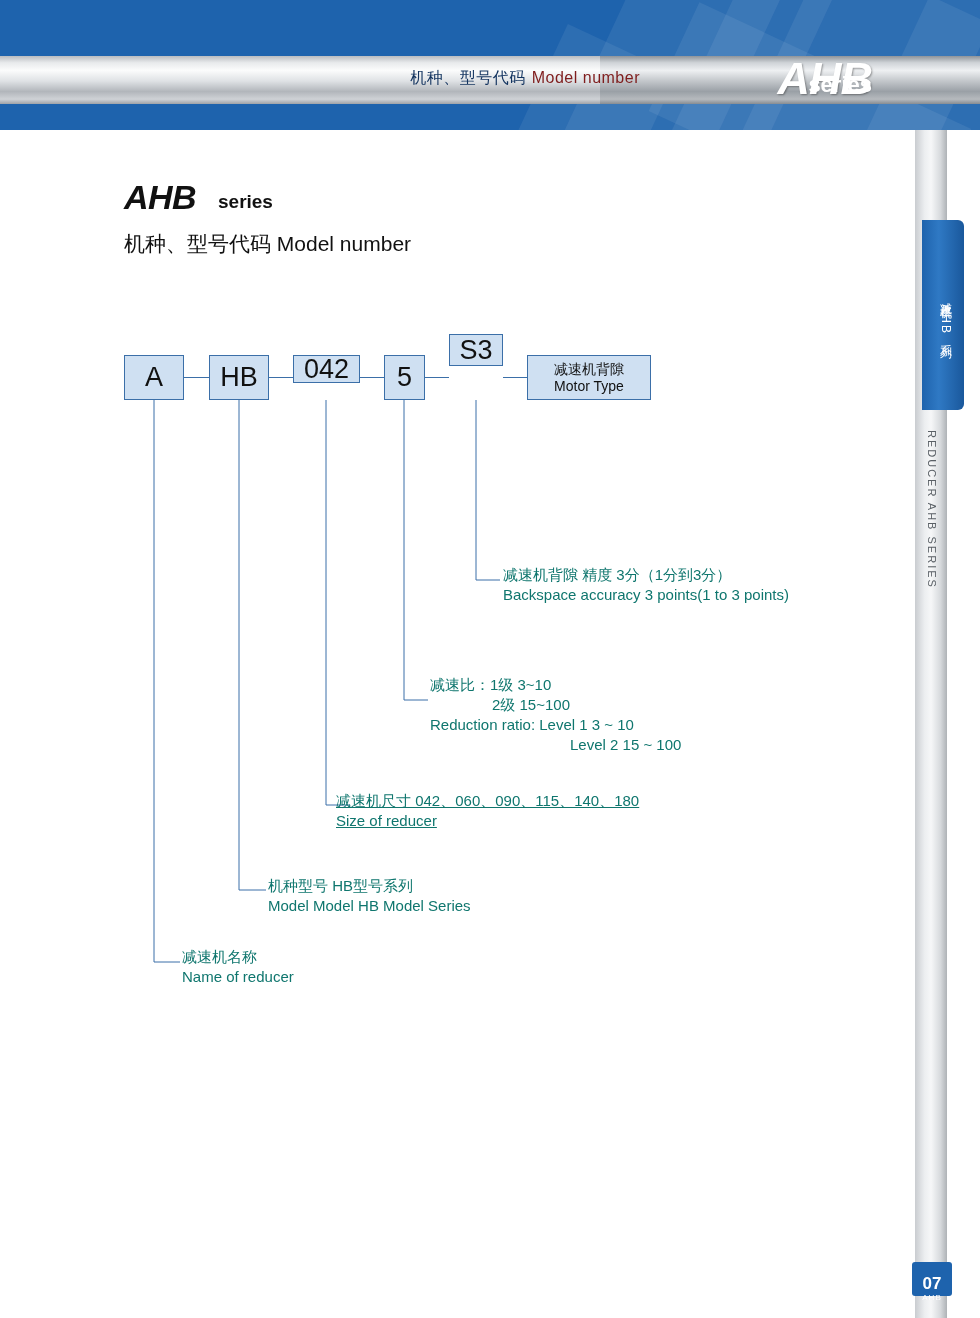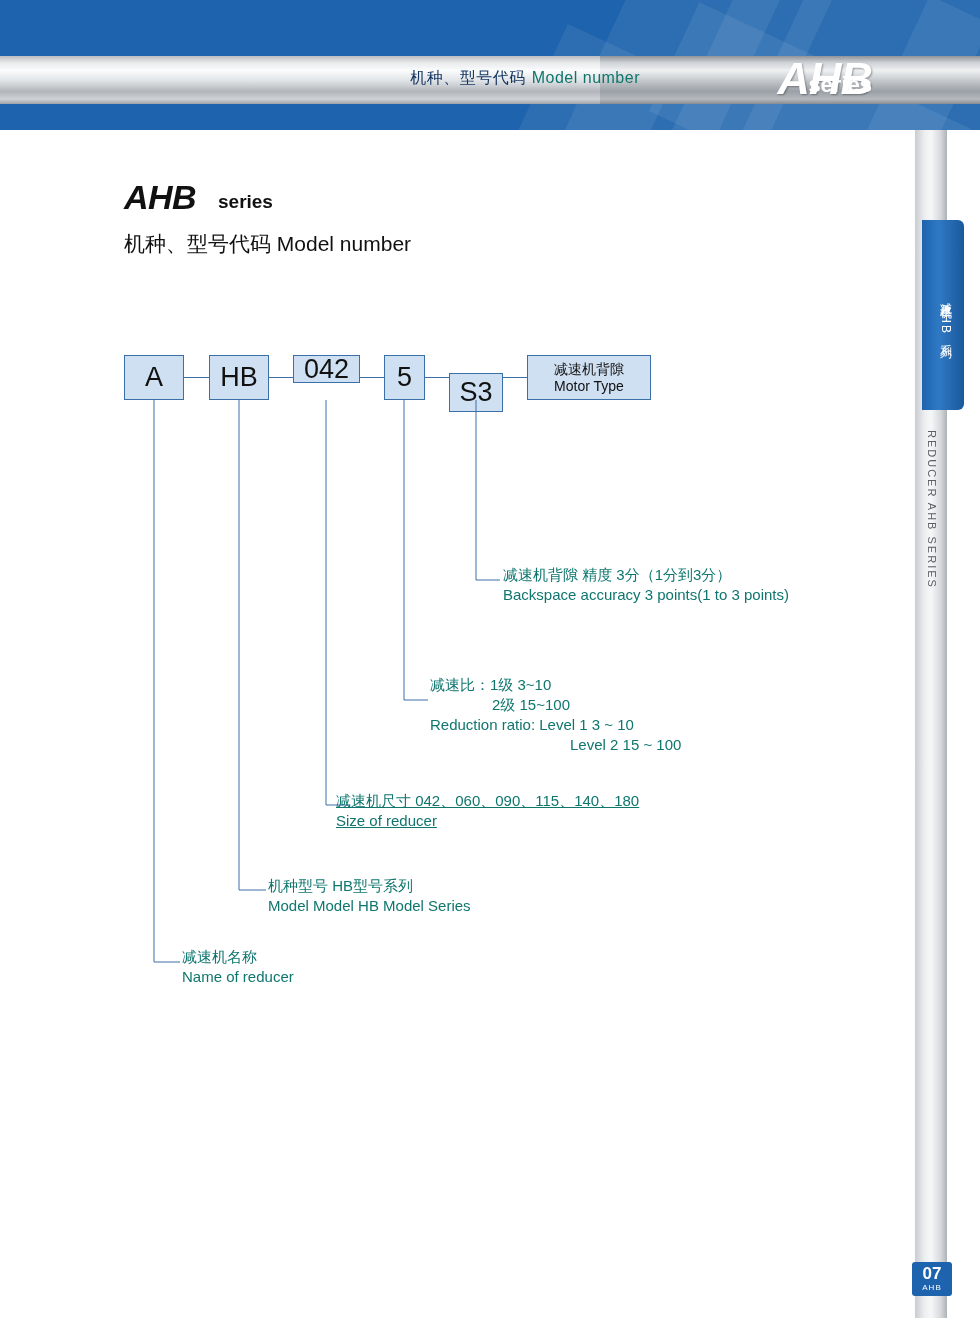--- a/index.html
+++ b/index.html
@@ -57,21 +57,21 @@
   }
   .hdr-cn-en {
     position: absolute;
     right: 340px;
     top: 68px;
     font-size: 16px;
     color: #12335f;
     white-space: nowrap;
     letter-spacing: 0.5px;
   }
-  .hdr-cn-en .en { color: #0f766e; margin-left: 6px; }
+  .hdr-cn-en .en { color: #7f1d1d; margin-left: 6px; }
   .hdr-ahb {
     position: absolute;
     right: 108px;
     top: 53px;
     font-size: 45px;
     font-weight: bold;
     font-style: italic;
     color: #ffffff;
     letter-spacing: -1px;
     text-shadow: 1px 1px 2px rgba(0,0,0,0.35);
@@ -138,21 +138,21 @@
     position: absolute;
     left: 12px;
     bottom: 22px;
     width: 40px;
     height: 34px;
     background: #1e63ad;
     border-radius: 3px;
     color: #fff;
     text-align: center;
   }
-  .page-badge .num { font-size: 17px; font-weight: bold; line-height: 19px; padding-top: 2px; }
+  .page-badge .num { font-size: 17px; font-weight: bold; line-height: 19px; padding-top: 12px; }
   .page-badge .sub { font-size: 8px; line-height: 9px; letter-spacing: 1px; }
 
   
   .title-ahb {
     position: absolute;
     left: 124px; top: 178px;
     font-size: 34px;
     font-weight: bold;
     font-style: italic;
     color: #111;
@@ -181,21 +181,21 @@
     display: flex;
     align-items: center;
     justify-content: center;
     font-size: 27px;
     box-sizing: border-box;
   }
   #box-a  { left: 124px; top: 355px; width: 60px;  height: 45px; }
   #box-hb { left: 209px; top: 355px; width: 60px;  height: 45px; }
   #box-042{ left: 293px; top: 355px; width: 67px;  height: 28px; }
   #box-5  { left: 384px; top: 355px; width: 41px;  height: 45px; }
-  #box-s3 { left: 449px; top: 373px; width: 54px;  height: 39px; }
+  #box-s3 { left: 449px; top: 334px; width: 54px;  height: 32px; }
   #box-motor {
     left: 527px; top: 355px; width: 124px; height: 45px;
     flex-direction: column;
     font-size: 14px;
     line-height: 17px;
     justify-content: center;
   }
   .connector {
     position: absolute;
     height: 1px;

